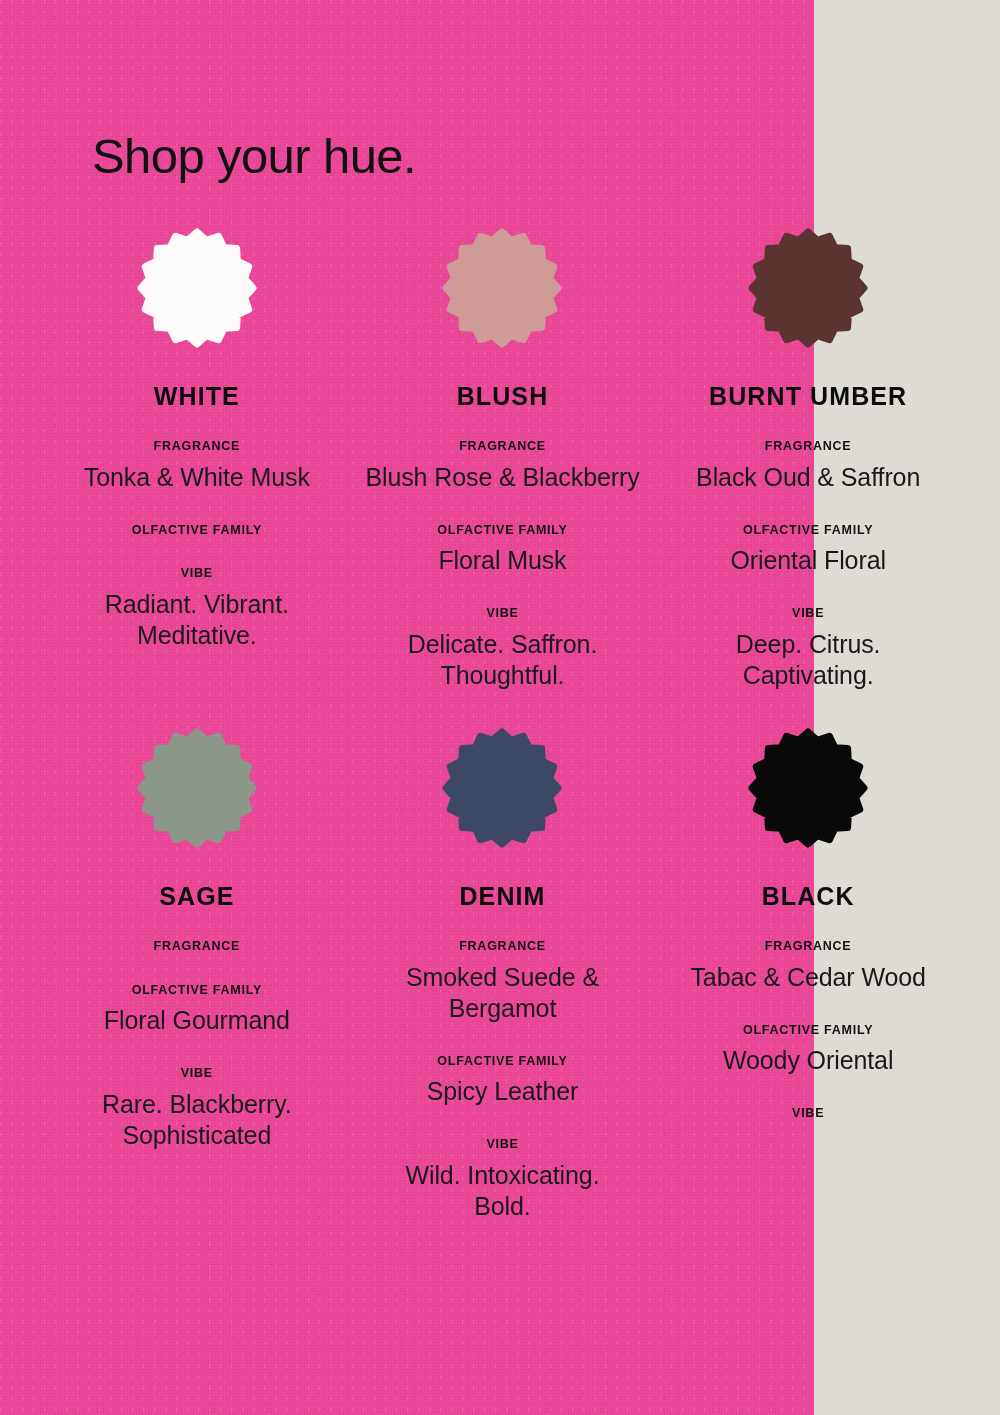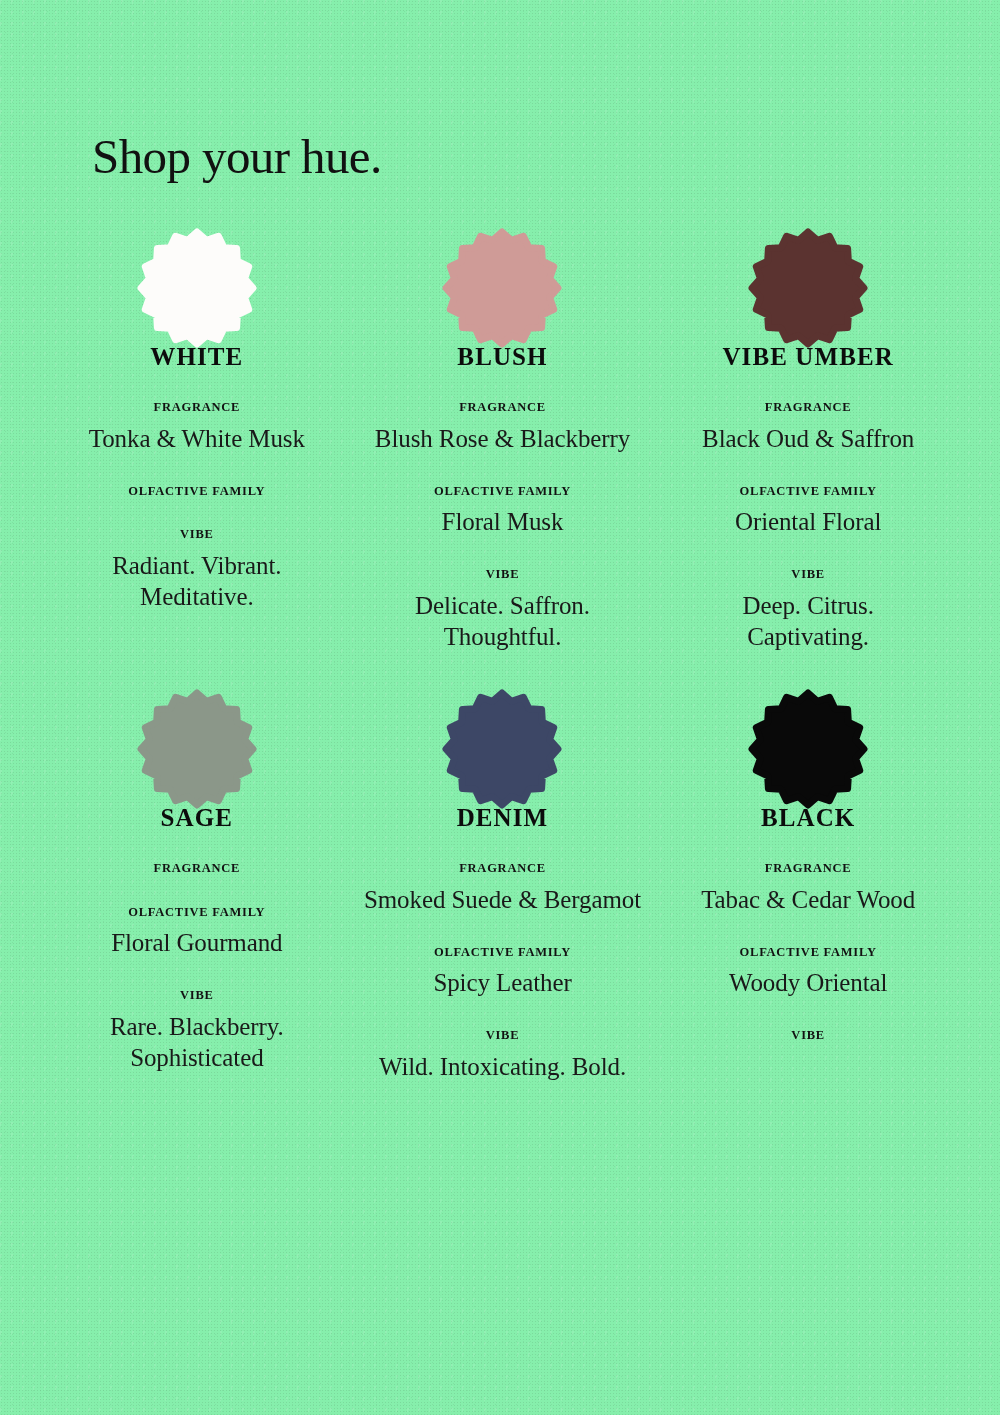--- a/index.html
+++ b/index.html
@@ -13,25 +13,24 @@
     overflow: hidden;
     background-color: #dedbd5;
     font-family: "Liberation Sans", sans-serif;
     color: #111111;
     -webkit-font-smoothing: antialiased;
   }
 
   
   .page {
     position: relative;
-    width: 1000px;
+    width: 814px;
     height: 1415px;
     box-sizing: border-box;
-    background-color: #86efac;
-    font-family: Liberation Serif, serif;
+    background-color: #ec4899;
   }
   .page::before {
     content: "";
     position: absolute;
     inset: 0;
     pointer-events: none;
     z-index: 0;
     opacity: .55;
     mix-blend-mode: multiply;
     background-image:
@@ -98,20 +97,21 @@
     display: block;
   }
   .swatch-wrap svg {
     display: block;
     width: 112px;
     height: 112px;
     overflow: visible;
   }
 
   .hue-name {
+    margin-top: 39px;
     font-size: 25px;
     font-weight: 700;
     letter-spacing: 1.1px;
     line-height: 1.05;
     color: #0c0c0c;
     white-space: nowrap;
   }
 
   .field {
     margin-top: 31px;
@@ -188,21 +188,21 @@
           <div class="field-value multi">Delicate. Saffron. Thoughtful.</div>
         </div>
       </div>
 
       <div class="hue-card">
         <div class="swatch-wrap">
           <svg viewBox="0 0 112 112">
             <path class="scallop" d="M56.00 0.00 L65.46 8.43 L77.43 4.26 L82.95 15.67 L95.60 16.40 L96.33 29.05 L107.74 34.57 L103.57 46.54 L112.00 56.00 L103.57 65.46 L107.74 77.43 L96.33 82.95 L95.60 95.60 L82.95 96.33 L77.43 107.74 L65.46 103.57 L56.00 112.00 L46.54 103.57 L34.57 107.74 L29.05 96.33 L16.40 95.60 L15.67 82.95 L4.26 77.43 L8.43 65.46 L0.00 56.00 L8.43 46.54 L4.26 34.57 L15.67 29.05 L16.40 16.40 L29.05 15.67 L34.57 4.26 L46.54 8.43 Z" fill="#5b3330" stroke="#5b3330" stroke-width="7" stroke-linejoin="round"></path>
           </svg>
         </div>
-        <div class="hue-name">VIBE UMBER</div>
+        <div class="hue-name">BURNT UMBER</div>
         <div class="field">
           <div class="field-label">FRAGRANCE</div>
           <div class="field-value">Black Oud &amp; Saffron</div>
         </div>
         <div class="field">
           <div class="field-label">OLFACTIVE FAMILY</div>
           <div class="field-value">Oriental Floral</div>
         </div>
         <div class="field">
           <div class="field-label">VIBE</div>

